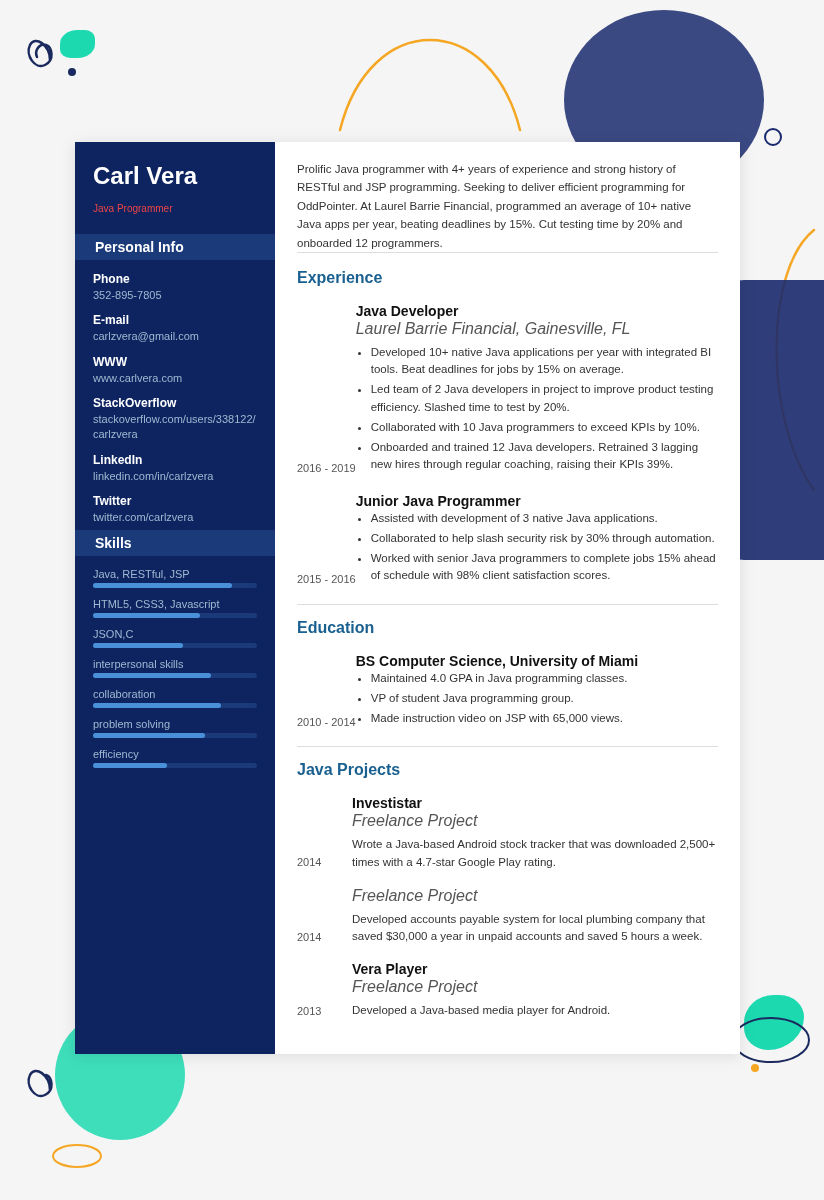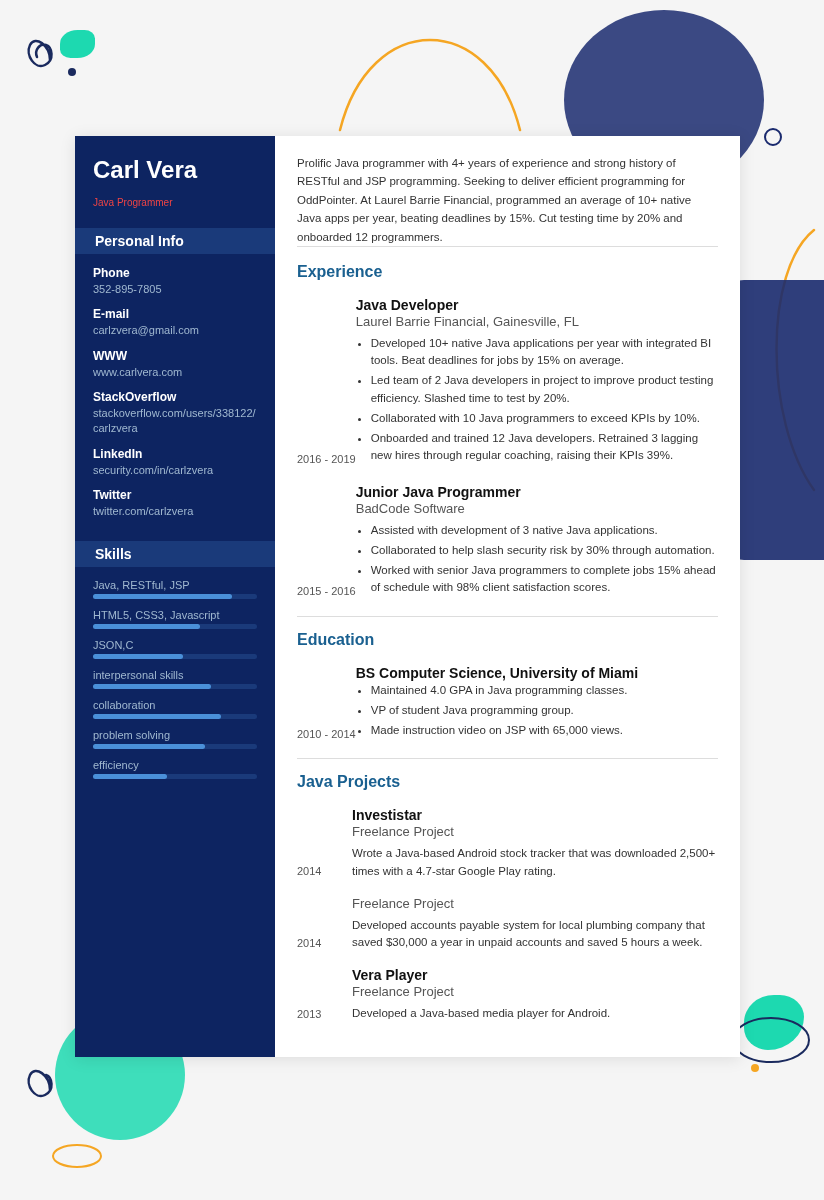--- a/index.html
+++ b/index.html
@@ -128,21 +128,21 @@
       position: absolute;
       bottom: 30px;
       left: 50px;
       width: 55px;
       height: 28px;
     }
 
     
     .resume-container {
       position: absolute;
-      top: 136px;
+      top: 142px;
       left: 75px;
       width: 665px;
       display: flex;
       background: white;
       box-shadow: 0 2px 15px rgba(0,0,0,0.1);
     }
 
     
     .sidebar {
       width: 200px;
@@ -249,22 +249,23 @@
     .entry-body {
       flex: 1;
     }
     .entry-title {
       font-size: 14px;
       font-weight: bold;
       color: #111;
       margin-bottom: 1px;
     }
     .entry-subtitle {
-      font-size: 13px;
+      font-size: 16px;
       color: #555;
+      font-style: italic;
       margin-bottom: 6px;
     }
     .entry-bullets {
       padding-left: 15px;
     }
     .entry-bullets li {
       font-size: 11.5px;
       color: #333;
       line-height: 1.5;
       margin-bottom: 3px;
@@ -347,26 +348,26 @@
     <div class="info-label">E-mail</div>
     <div class="info-value">carlzvera@gmail.com</div>
 
     <div class="info-label">WWW</div>
     <div class="info-value">www.carlvera.com</div>
 
     <div class="info-label">StackOverflow</div>
     <div class="info-value">stackoverflow.com/users/338122/carlzvera</div>
 
     <div class="info-label">LinkedIn</div>
-    <div class="info-value">security.com/in/carlzvera</div>
+    <div class="info-value">linkedin.com/in/carlzvera</div>
 
     <div class="info-label">Twitter</div>
     <div class="info-value">twitter.com/carlzvera</div>
 
-    <div class="section-header-sidebar" style="margin-top:21px;">Skills</div>
+    <div class="section-header-sidebar" style="margin-top:4px;">Skills</div>
 
     <div class="skills-section" id="skills-container">
         <div>
     <div class="skill-name">Java, RESTful, JSP</div>
     <div class="skill-bar-bg">
       <div class="skill-bar-fill" style="width:85%"></div>
     </div>
   </div>
         <div>
     <div class="skill-name">HTML5, CSS3, Javascript</div>
@@ -424,21 +425,20 @@
               <li>Led team of 2 Java developers in project to improve product testing efficiency. Slashed time to test by 20%.</li>
               <li>Collaborated with 10 Java programmers to exceed KPIs by 10%.</li>
               <li>Onboarded and trained 12 Java developers. Retrained 3 lagging new hires through regular coaching, raising their KPIs 39%.</li>
             </ul>
     </div>
   </div>
         <div class="entry">
     <div class="entry-year">2015 - 2016</div>
     <div class="entry-body">
       <div class="entry-title">Junior Java Programmer</div>
-      <div class="entry-subtitle">BadCode Software</div>
       <ul class="entry-bullets">
               <li>Assisted with development of 3 native Java applications.</li>
               <li>Collaborated to help slash security risk by 30% through automation.</li>
               <li>Worked with senior Java programmers to complete jobs 15% ahead of schedule with 98% client satisfaction scores.</li>
             </ul>
     </div>
   </div>
       </div>
 
     <hr class="section-divider">

